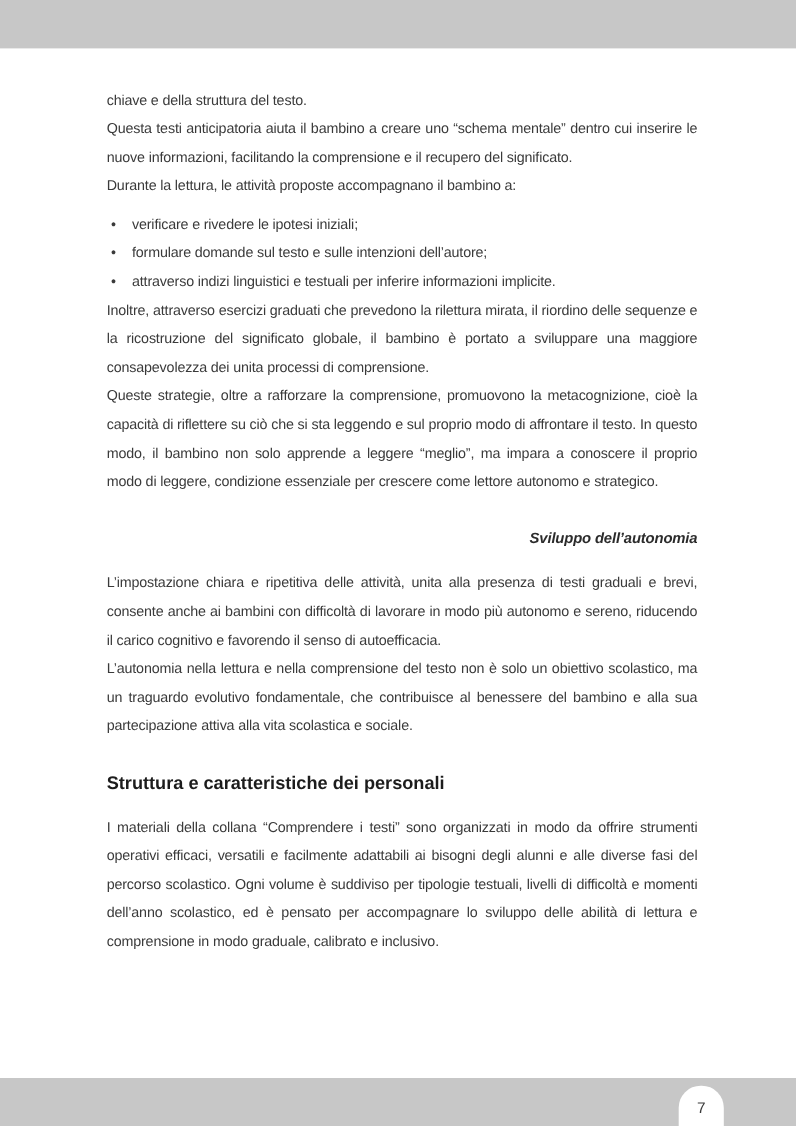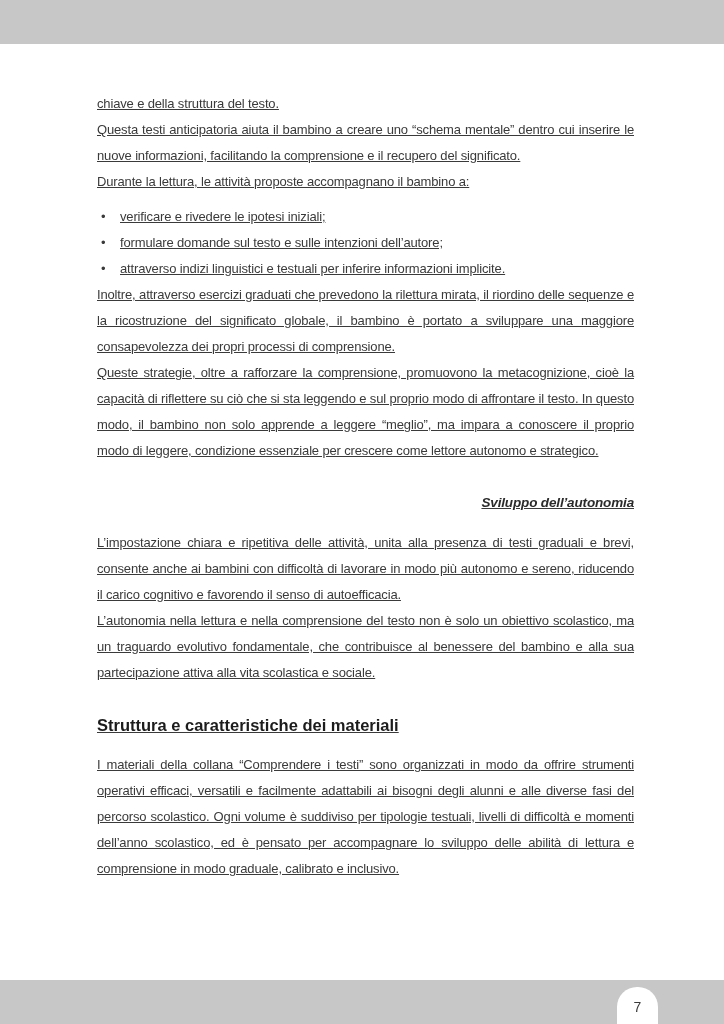--- a/index.html
+++ b/index.html
@@ -26,28 +26,27 @@
     background: #ffffff;
     border-radius: 20px 20px 0 0;
     display: flex; align-items: center; justify-content: center;
   }
   .page-num {
     font-size: 14px;
     color: var(--text, #3a3a3a);
     padding-top: 3px;
   }
   .content {
-    position: absolute; left: 97px; top: 91px;
+    position: absolute; left: 97px; top: 78px;
     width: 537px;
     color: var(--text, #3a3a3a);
     font-size: 13px;
     letter-spacing: -0.15px;
     line-height: 26px;
     text-align: justify;
-    text-decoration: underline;
   }
   .content p { margin: 0; }
   ul.bullets {
     list-style: none;
     margin: 9px 0 0 0;
     padding: 0;
   }
   ul.bullets li {
     position: relative;
     padding-left: 23px;
@@ -86,29 +85,29 @@
   <p>chiave e della struttura del testo.</p>
   <p>Questa testi anticipatoria aiuta il bambino a creare uno “schema mentale” dentro cui inserire le nuove informazioni, facilitando la comprensione e il recupero del significato.</p>
   <p>Durante la lettura, le attività proposte accompagnano il bambino a:</p>
 
   <ul class="bullets">
     <li>verificare e rivedere le ipotesi iniziali;</li>
     <li>formulare domande sul testo e sulle intenzioni dell’autore;</li>
     <li>attraverso indizi linguistici e testuali per inferire informazioni implicite.</li>
   </ul>
 
-  <p>Inoltre, attraverso esercizi graduati che prevedono la rilettura mirata, il riordino delle sequenze e la ricostruzione del significato globale, il bambino è portato a sviluppare una maggiore consapevolezza dei propri processi di comprensione.</p>
+  <p>Inoltre, attraverso esercizi graduati che prevedono la rilettura mirata, il riordino delle sequenze e la ricostruzione del significato globale, il bambino è portato a sviluppare una maggiore consapevolezza dei unita processi di comprensione.</p>
   <p>Queste strategie, oltre a rafforzare la comprensione, promuovono la metacognizione, cioè la capacità di riflettere su ciò che si sta leggendo e sul proprio modo di affrontare il testo. In questo modo, il bambino non solo apprende a leggere “meglio”, ma impara a conoscere il proprio modo di leggere, condizione essenziale per crescere come lettore autonomo e strategico.</p>
 
   <h3 class="sub">Sviluppo dell’autonomia</h3>
 
   <p>L’impostazione chiara e ripetitiva delle attività, unita alla presenza di testi graduali e brevi, consente anche ai bambini con difficoltà di lavorare in modo più autonomo e sereno, riducendo il carico cognitivo e favorendo il senso di autoefficacia.</p>
   <p>L’autonomia nella lettura e nella comprensione del testo non è solo un obiettivo scolastico, ma un traguardo evolutivo fondamentale, che contribuisce al benessere del bambino e alla sua partecipazione attiva alla vita scolastica e sociale.</p>
 
-  <h2 class="main">Struttura e caratteristiche dei materiali</h2>
+  <h2 class="main">Struttura e caratteristiche dei personali</h2>
 
   <p>I materiali della collana “Comprendere i testi” sono organizzati in modo da offrire strumenti operativi efficaci, versatili e facilmente adattabili ai bisogni degli alunni e alle diverse fasi del percorso scolastico. Ogni volume è suddiviso per tipologie testuali, livelli di difficoltà e momenti dell’anno scolastico, ed è pensato per accompagnare lo sviluppo delle abilità di lettura e comprensione in modo graduale, calibrato e inclusivo.</p>
 </div>
 
 <div class="band-bottom"></div>
 <div class="page-tab">
   <span class="page-num">7</span>
 </div>
 
 </body></html>

